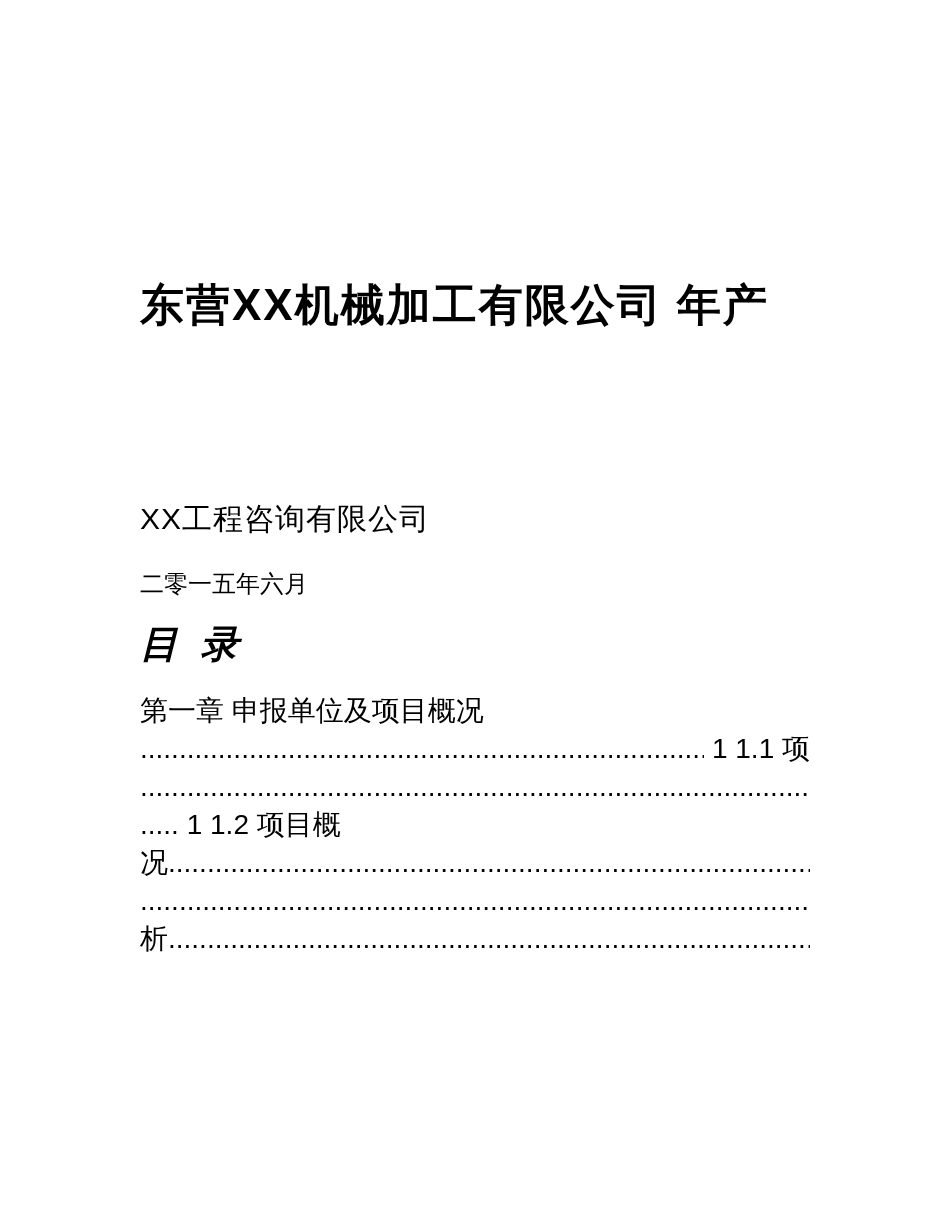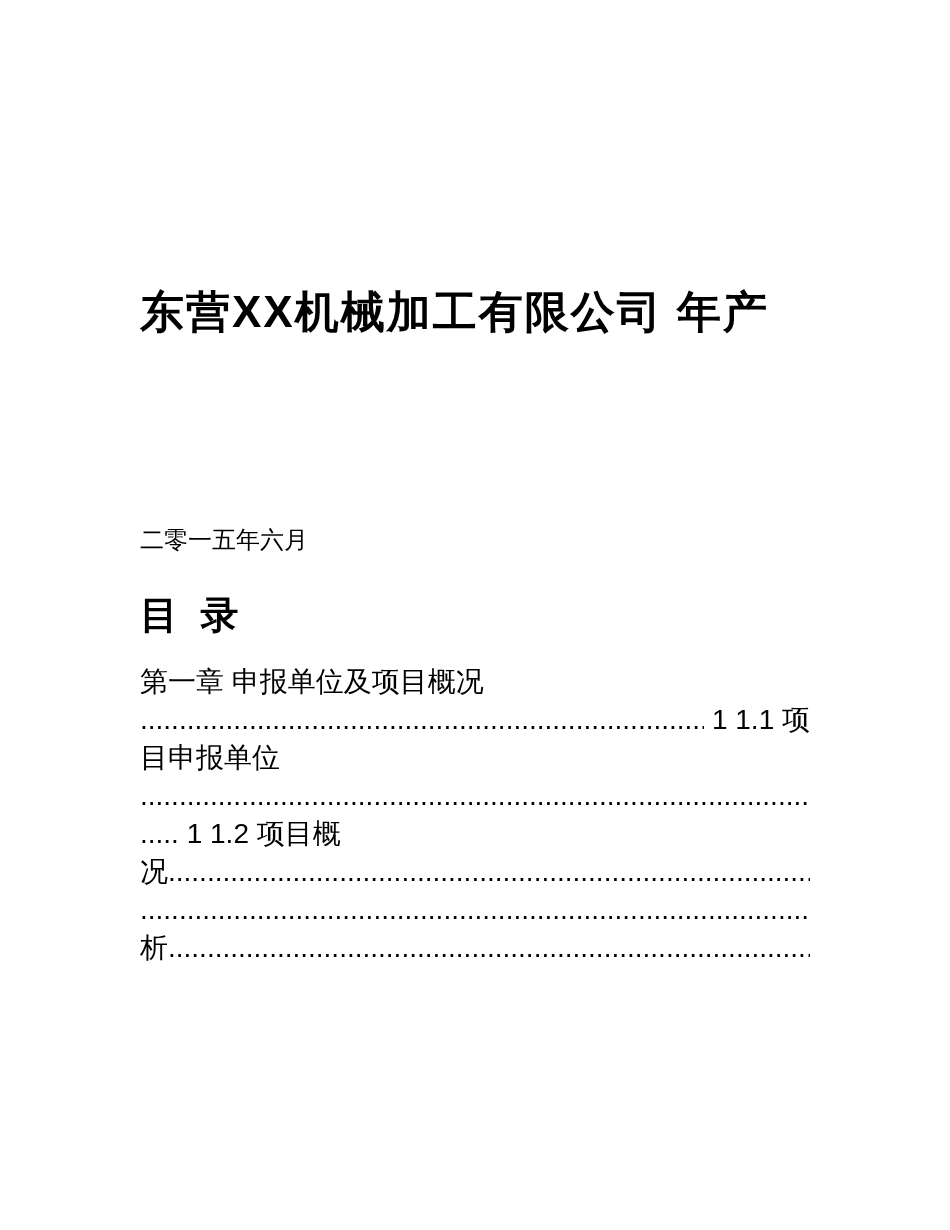--- a/index.html
+++ b/index.html
@@ -10,21 +10,21 @@
   .page {
     position: relative;
     width: 950px;
     height: 1230px;
     margin: 0 auto;
     background: #ffffff;
     color: #000000;
     font-family: "Liberation Sans", "DejaVu Sans", sans-serif;
     overflow: hidden;
     box-sizing: border-box;
-    padding: 11px 140px;
+    padding: 4px 140px;
   }
   .doc-title {
     margin-top: 118px;
     font-size: 44px;
     line-height: 73px;
     font-weight: 700;
     letter-spacing: 2px;
     white-space: pre;
   }
   .company {
@@ -34,26 +34,27 @@
     letter-spacing: 1px;
     white-space: pre;
   }
   .report-date {
     margin-top: 28px;
     font-size: 24px;
     line-height: 36px;
     white-space: pre;
   }
   .toc-heading {
-    margin-top: 36px;
+    margin-top: 21px;
     font-size: 38px;
     line-height: 42px;
     font-weight: 700;
     letter-spacing: 6px;
     white-space: pre;
+    font-style: italic;
   }
   .toc {
     margin-top: 27px;
   }
   .toc-line {
     display: flex;
     align-items: flex-end;
     height: 38px;
     line-height: 38px;
     font-size: 28px;
@@ -71,25 +72,25 @@
     white-space: pre;
   }
 </style>
 </head>
 <body>
 
 <div class="page">
   <div class="doc-title">
     <div>东营XX机械加工有限公司 年产</div>
   </div>
+  <div class="company">XX工程咨询有限公司</div>
   <div class="report-date">二零一五年六月</div>
   <div class="toc-heading">目 录</div>
   <div class="toc">
       <div class="toc-line"><span class="seg-text">第一章 申报单位及项目概况</span></div>
       <div class="toc-line"><span class="seg-fill">....................................................................................................................................................................................</span><span class="seg-text"> 1 1.1 项</span></div>
-      <div class="toc-line"><span class="seg-text">目申报单位</span></div>
       <div class="toc-line"><span class="seg-fill">....................................................................................................................................................................................</span></div>
       <div class="toc-line"><span class="seg-text">..... 1 1.2 项目概</span></div>
       <div class="toc-line"><span class="seg-text">况</span><span class="seg-fill">....................................................................................................................................................................................</span></div>
       <div class="toc-line"><span class="seg-fill">....................................................................................................................................................................................</span></div>
       <div class="toc-line"><span class="seg-text">析</span><span class="seg-fill">....................................................................................................................................................................................</span></div>
     </div>
 </div>
 
 </body></html>

